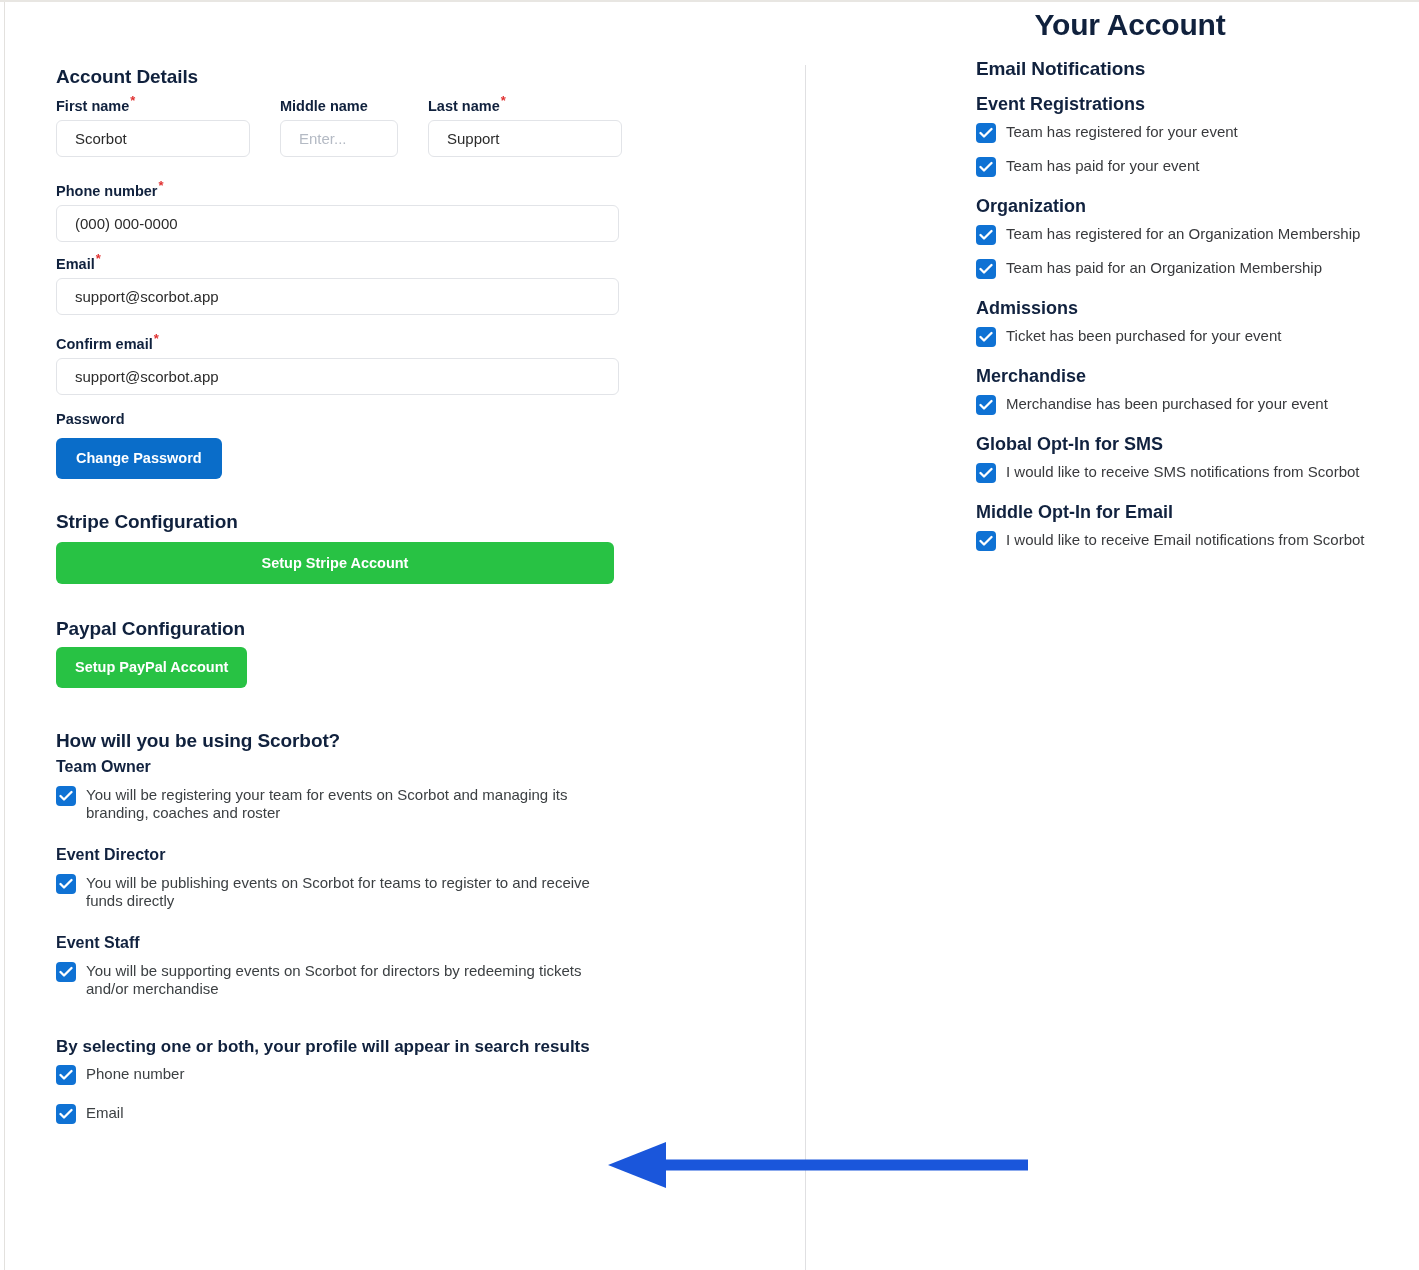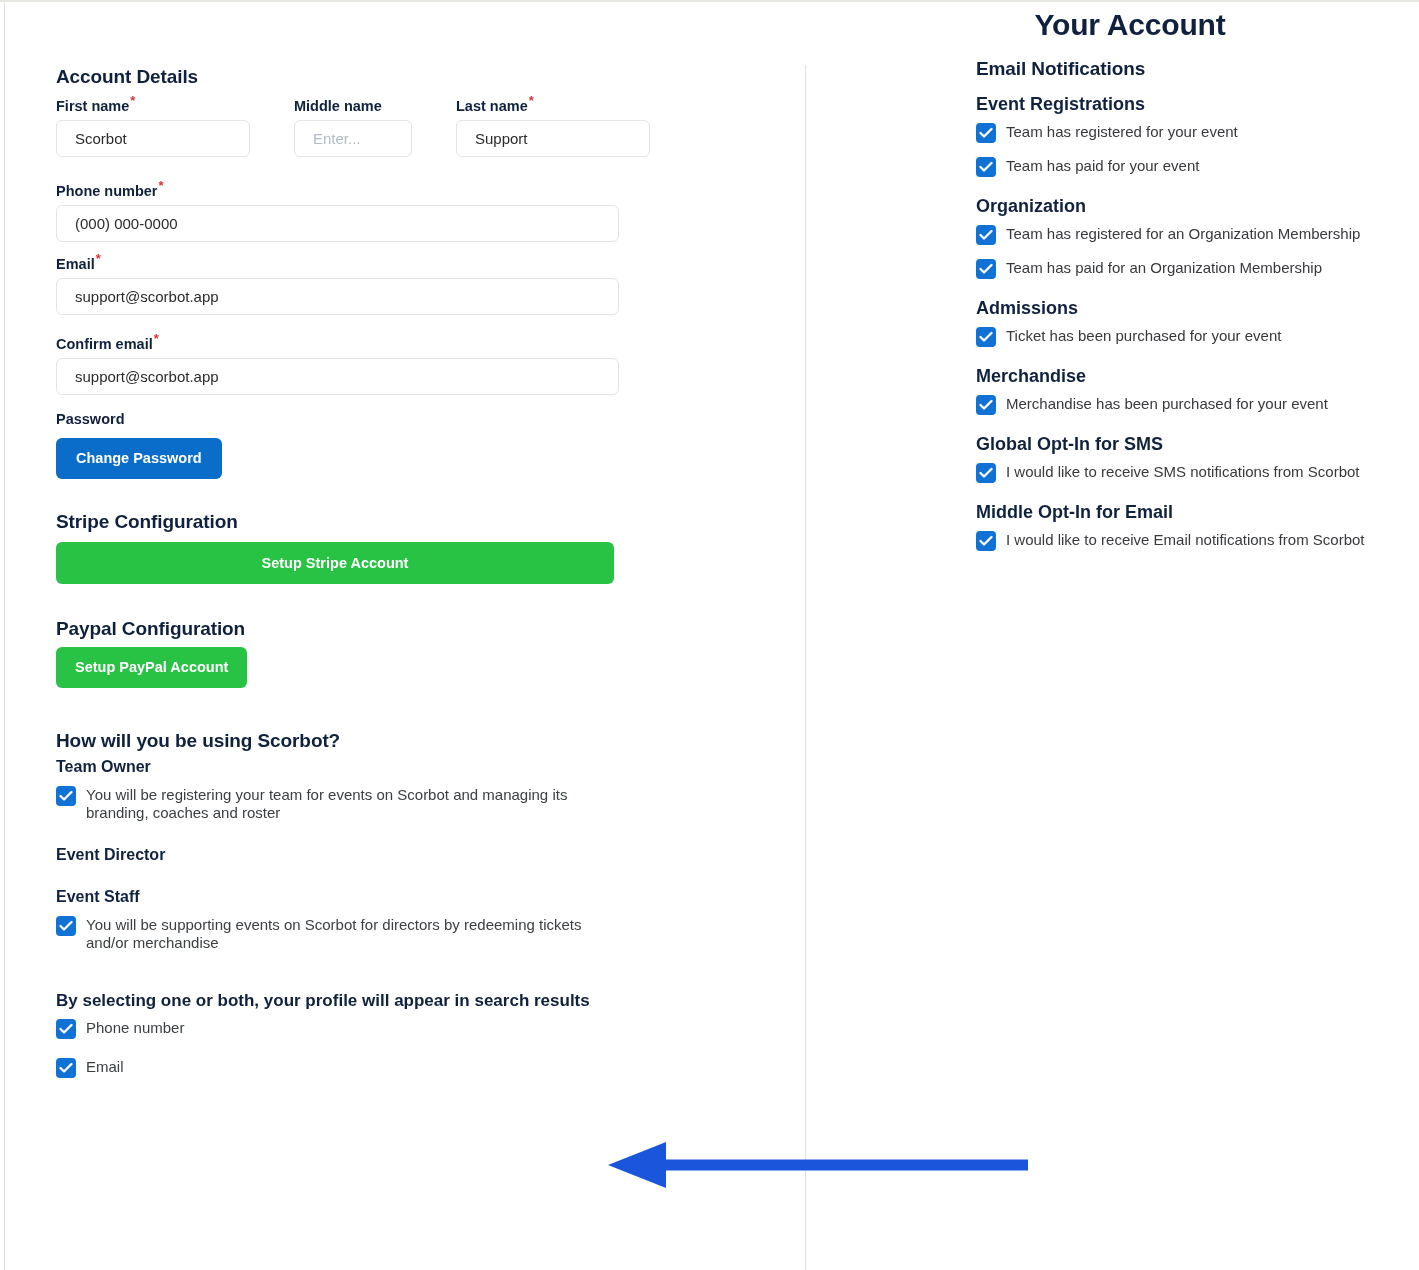--- a/index.html
+++ b/index.html
@@ -97,21 +97,21 @@
     border-radius: 6px;
     background: #fff;
     padding: 0 18px;
     font-family: "Liberation Sans", sans-serif;
     font-size: 15px;
     color: #2b2b2b;
     outline: none;
   }
   .input::placeholder { color: #b4bac4; }
 
-  .name-row { display: flex; gap: 44px; margin-bottom: 26px; }
+  .name-row { display: flex; gap: 30px; margin-bottom: 26px; }
   .name-row .fld-first { width: 194px; }
   .name-row .fld-middle { width: 118px; }
   .name-row .fld-last { width: 194px; }
   .fld-phone { width: 563px; margin-bottom: 14px; }
   .fld-email { width: 563px; margin-bottom: 7px; margin-left: 0; }
   .fld-email .input { width: 563px; }
   .fld-confirm { width: 563px; margin-bottom: 16px; }
   .fld-confirm .input { width: 563px; }
 
   .pw-label { font-size: 14.5px; font-weight: bold; color: #10213d; margin-bottom: 11px; display:block; }
@@ -270,20 +270,28 @@
               <svg width="14" height="12" viewBox="0 0 14 12">
                 <path d="M1.5 6 L5 9.5 L12.5 2" stroke="#ffffff" stroke-width="2.3" fill="none" stroke-linecap="round" stroke-linejoin="round"></path>
               </svg>
             </span>
           <span class="cbtext">You will be registering your team for events on Scorbot and managing its branding, coaches and roster</span>
         </div>
       </div>
 
       <div class="usage-item">
         <div class="group-label">Event Director</div>
+        <div class="cbrow">
+          <span class="cbox">
+              <svg width="14" height="12" viewBox="0 0 14 12">
+                <path d="M1.5 6 L5 9.5 L12.5 2" stroke="#ffffff" stroke-width="2.3" fill="none" stroke-linecap="round" stroke-linejoin="round"></path>
+              </svg>
+            </span>
+          <span class="cbtext">You will be publishing events on Scorbot for teams to register to and receive funds directly</span>
+        </div>
       </div>
 
       <div class="usage-item">
         <div class="group-label">Event Staff</div>
         <div class="cbrow">
           <span class="cbox">
               <svg width="14" height="12" viewBox="0 0 14 12">
                 <path d="M1.5 6 L5 9.5 L12.5 2" stroke="#ffffff" stroke-width="2.3" fill="none" stroke-linecap="round" stroke-linejoin="round"></path>
               </svg>
             </span>

